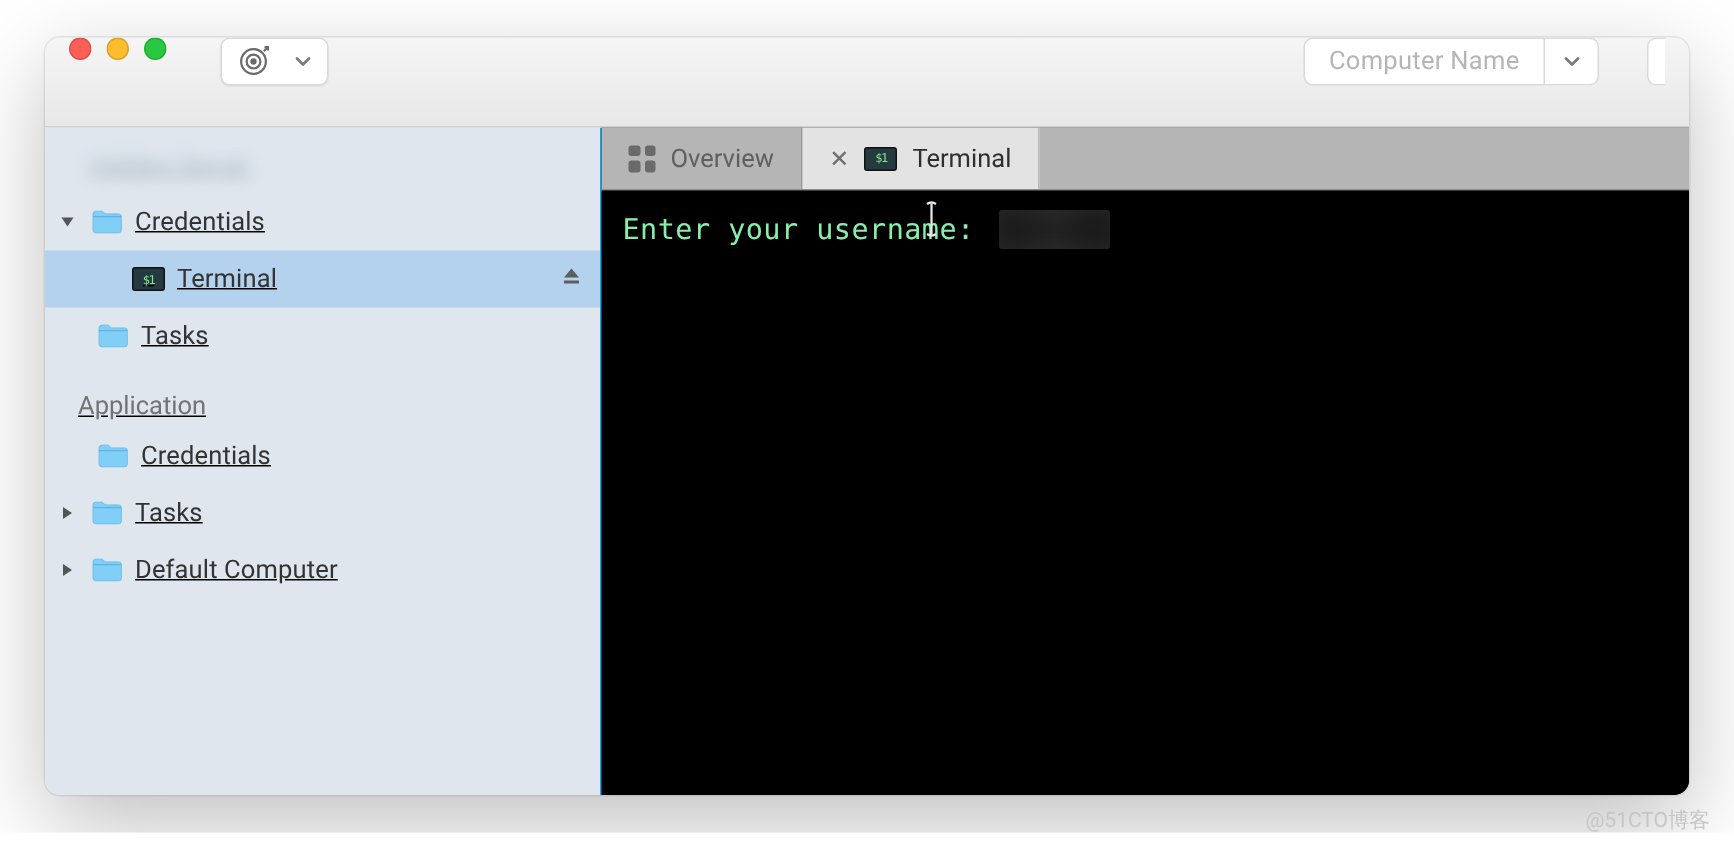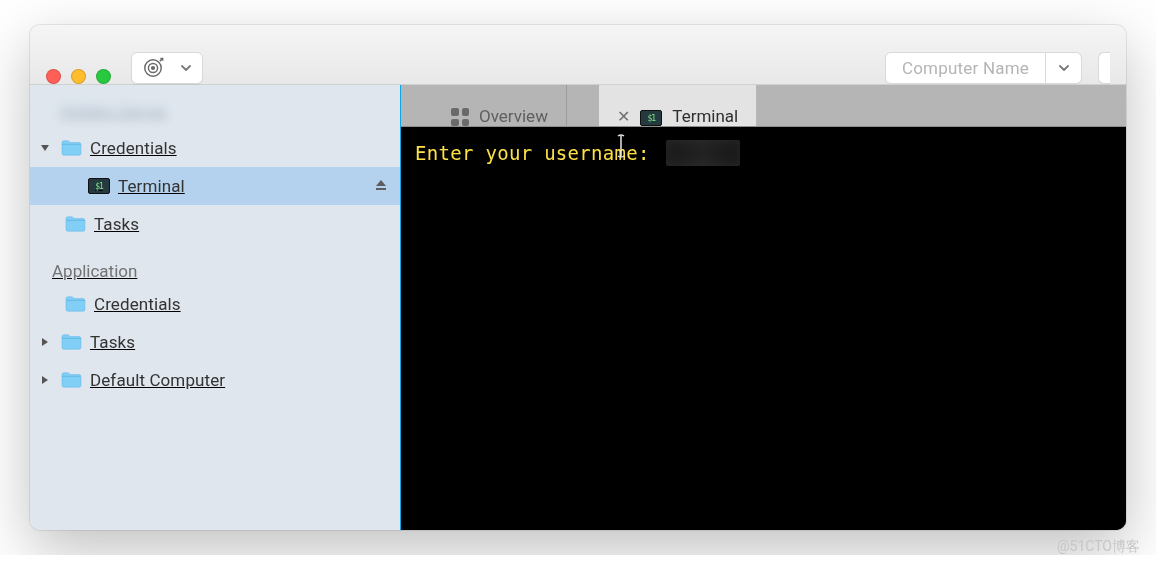--- a/index.html
+++ b/index.html
@@ -23,23 +23,23 @@
       overflow: hidden;
       display: flex;
       flex-direction: column;
       background: #ececec;
     }
     .titlebar {
       height: 60px;
       background: linear-gradient(to bottom, #f5f5f5, #e8e8e8);
       border-bottom: 1px solid #d0d0d0;
       display: flex;
-      align-items: flex-end;
+      align-items: flex-start;
       padding: 0 16px;
-      gap: 8px;
+      gap: 24px;
     }
     .traffic-lights {
       display: flex;
       gap: 10px;
       align-items: center;
     }
     .traffic-light {
       width: 15px;
       height: 15px;
       border-radius: 50%;
@@ -178,27 +178,26 @@
     }
     .tabbar {
       height: 42px;
       background: #b5b5b5;
       display: flex;
       align-items: stretch;
       border-bottom: 1px solid #8d8d8d;
     }
     .tab {
       display: flex;
-      align-items: flex-end;
+      align-items: center;
       gap: 10px;
       padding: 0 18px;
       color: #5f5f5f;
       font-size: 17px;
       border-right: 1px solid #9c9c9c;
-      margin-left: 32px;
     }
     .tab.active {
       background: #e3e3e3;
       color: #2f2f2f;
       border-right: 1px solid #b9b9b9;
     }
     .tab .grid-icon {
       width: 18px; height: 18px;
       display: grid;
       grid-template-columns: 1fr 1fr;
@@ -211,21 +210,21 @@
     }
     .tab .close {
       font-size: 16px;
       color: #707070;
     }
     .terminal-body {
       flex: 1;
       background: #000;
       font-family: Menlo, Monaco, Consolas, monospace;
       font-size: 19px;
-      color: #fde047;
+      color: #86efac;
       padding: 10px 14px;
       position: relative;
       letter-spacing: 0.3px;
       line-height: 32px;
     }
     .term-line {
       display: flex;
       align-items: center;
       height: 32px;
     }

